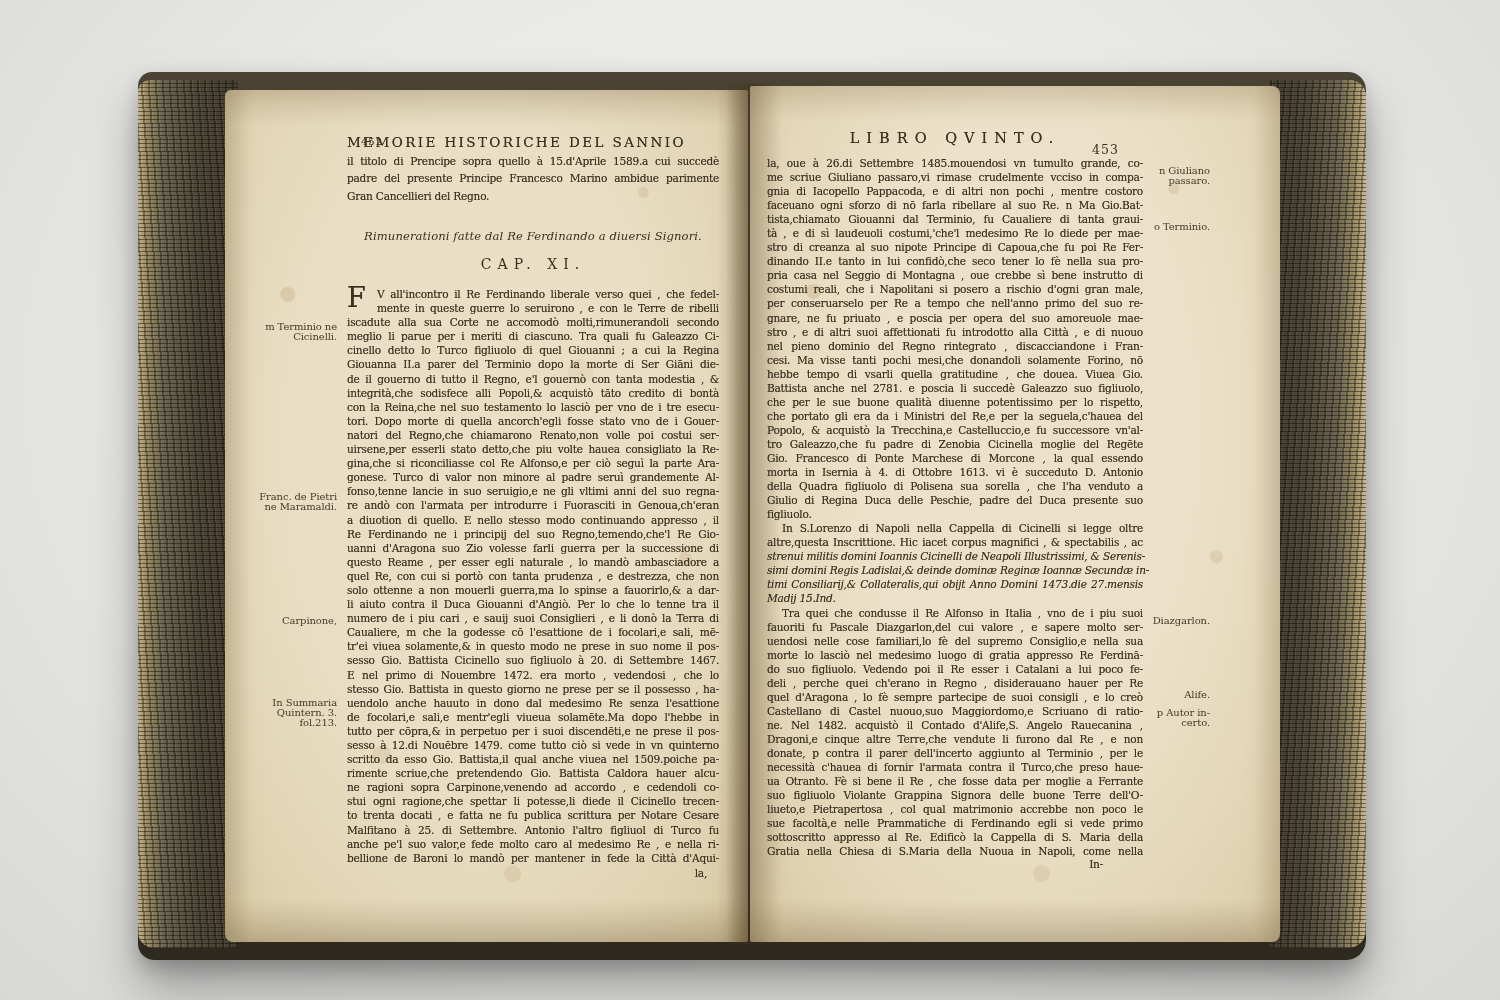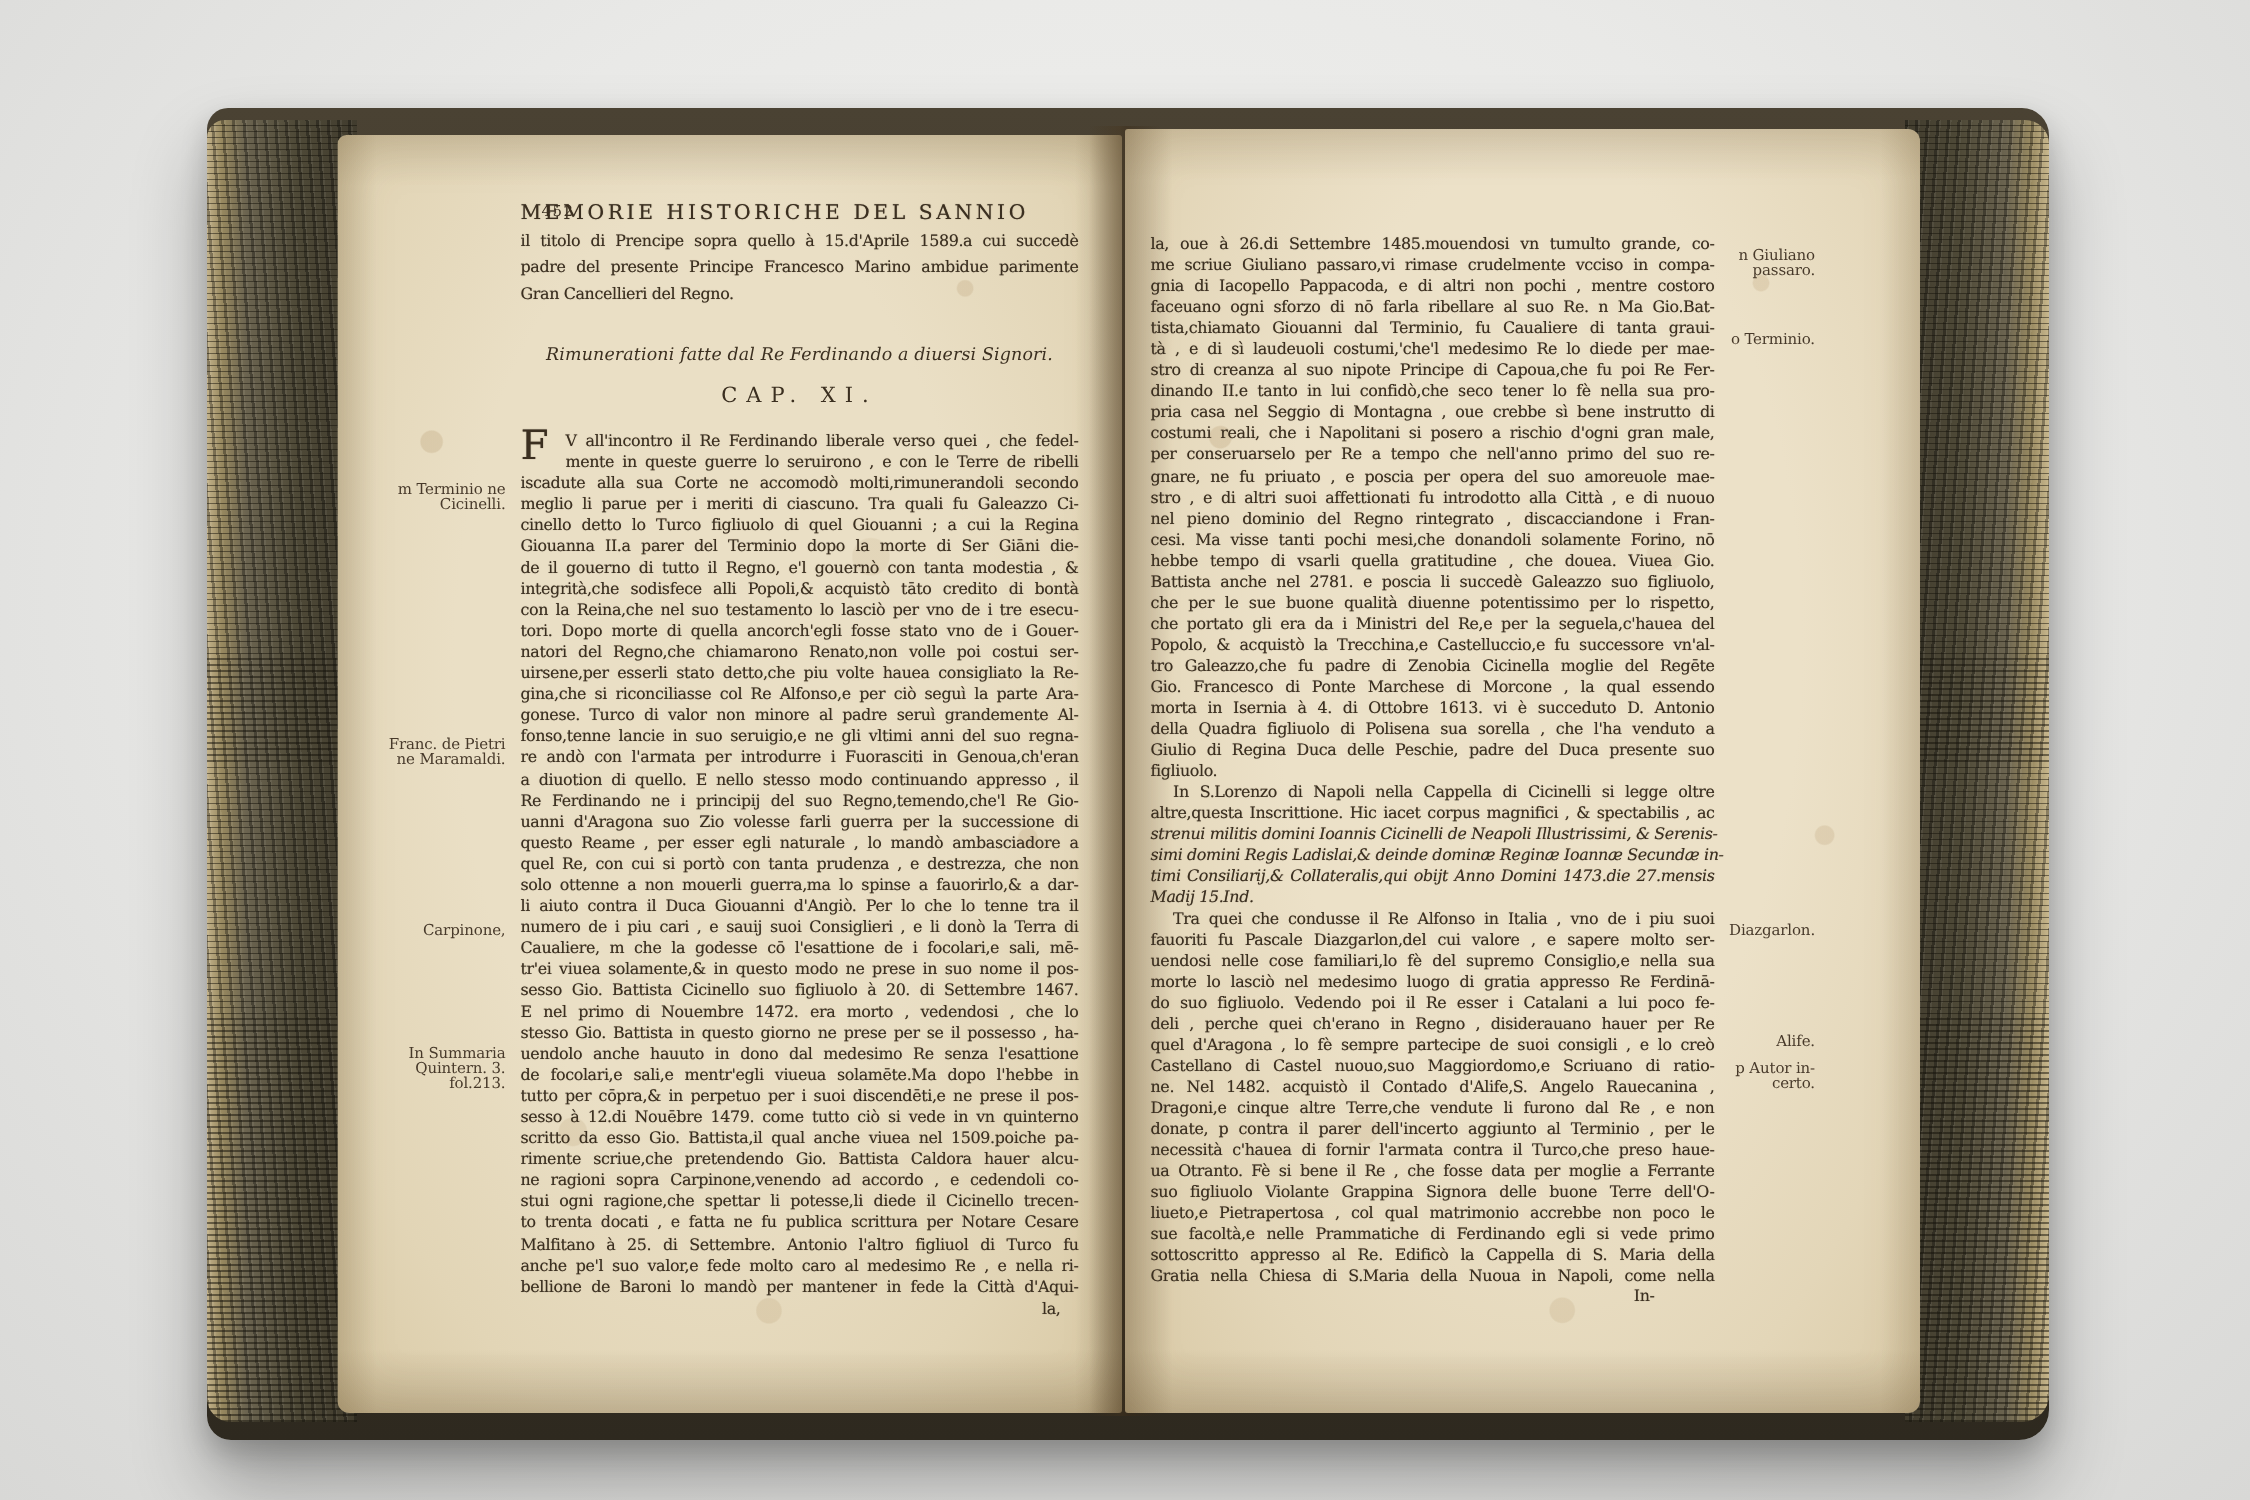--- a/index.html
+++ b/index.html
@@ -166,20 +166,24 @@
           <div class="mn" style="top: 526px;">Carpinone,</div>
           <div class="mn" style="top: 608px;">In Summaria Quintern. 3. fol.213.</div>
         </div>
       <div class="catch catch-l textblock">la,</div>
     </div>
 
     <div class="gutter"></div>
 
     <div class="page page-right">
       <div class="spots"></div>
+      <div class="header-r">
+        <span class="rtitle">LIBRO QVINTO.</span>
+        <span class="pnum">453</span>
+      </div>
       <div class="text-r textblock">
           <div class="tl">la, oue à 26.di Settembre 1485.mouendosi vn tumulto grande, co-</div>
           <div class="tl">me scriue Giuliano passaro,vi rimase crudelmente vcciso in compa-</div>
           <div class="tl">gnia di Iacopello Pappacoda, e di altri non pochi , mentre costoro</div>
           <div class="tl">faceuano ogni sforzo di nō farla ribellare al suo Re. n Ma Gio.Bat-</div>
           <div class="tl">tista,chiamato Giouanni dal Terminio, fu Caualiere di tanta graui-</div>
           <div class="tl">tà , e di sì laudeuoli costumi,'che'l medesimo Re lo diede per mae-</div>
           <div class="tl">stro di creanza al suo nipote Principe di Capoua,che fu poi Re Fer-</div>
           <div class="tl">dinando II.e tanto in lui confidò,che seco tener lo fè nella sua pro-</div>
           <div class="tl">pria casa nel Seggio di Montagna , oue crebbe sì bene instrutto di</div>

